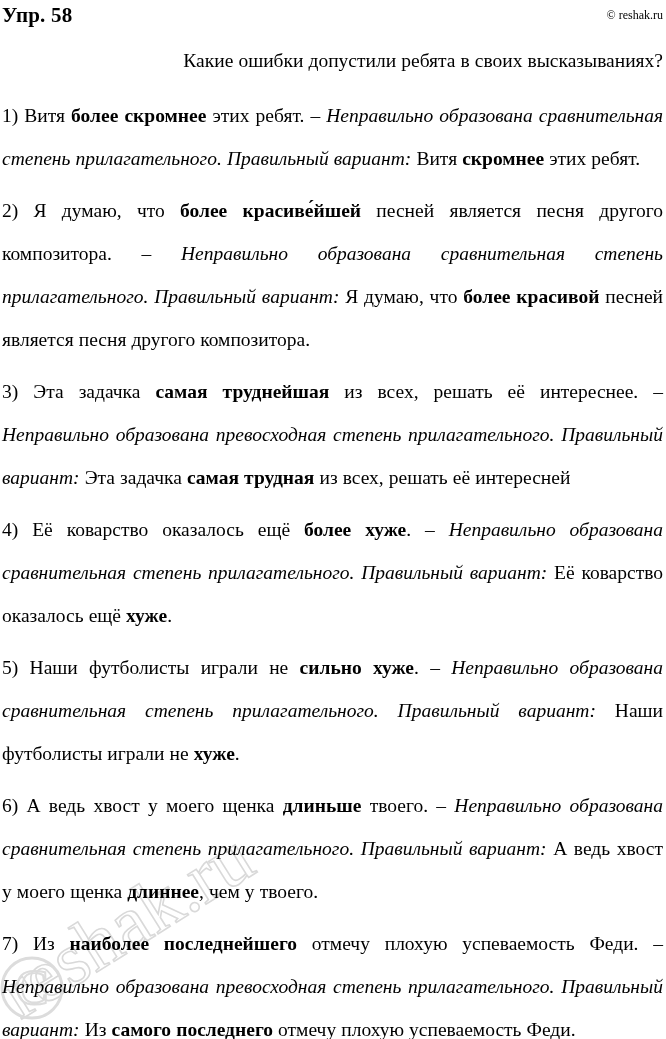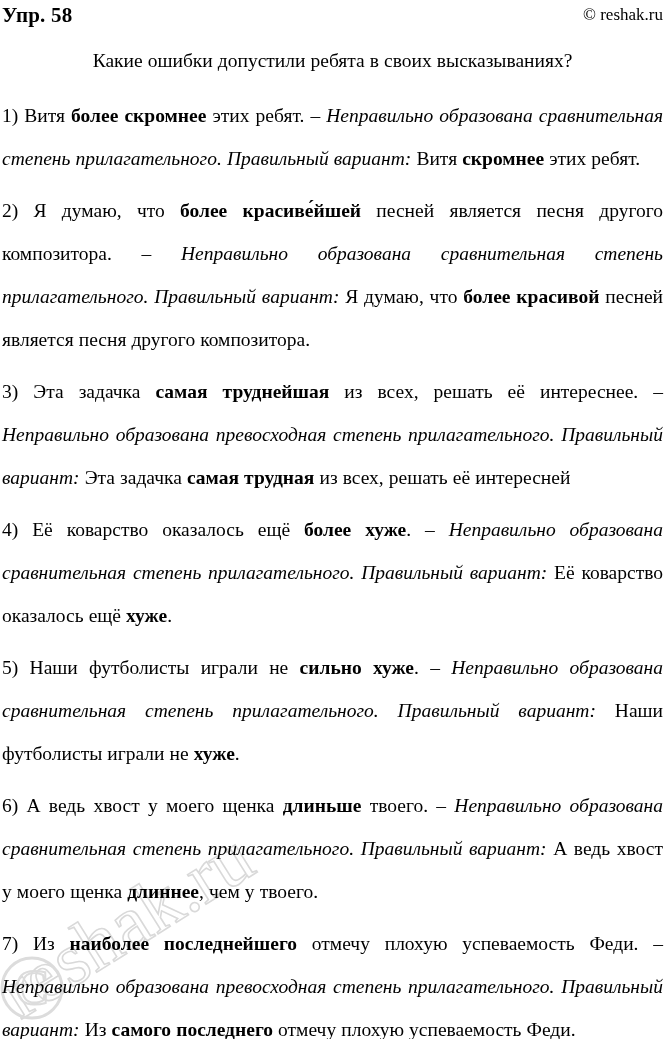--- a/index.html
+++ b/index.html
@@ -48,21 +48,21 @@
     height: 27px;
     line-height: 24px;
   }
   .page-title {
     font-size: 21px;
     font-weight: bold;
     letter-spacing: 0.2px;
     white-space: nowrap;
   }
   .copyright {
-    font-size: 17px;
+    font-size: 12px;
     font-weight: normal;
     white-space: nowrap;
     padding-top: 1px;
   }
 
   
   .content {
     position: relative;
     z-index: 2;
     margin-top: 12px;
@@ -74,21 +74,21 @@
     font-size: 19.5px;
     line-height: 43px;
     margin: 0 0 9px 0;
     hyphens: none;
     word-spacing: 0.2px;
   }
   .para.last-loose {
     text-align-last: left;
   }
   .para.intro {
-    text-align: center;
+    text-align: right;
     margin-bottom: 12px;
   }
 
   
   .r-normal { font-style: normal; font-weight: normal; }
   .r-italic { font-style: italic; font-weight: normal; }
   .r-bolditalic { font-weight: bold; }
 </style>
 </head>
 <body>

